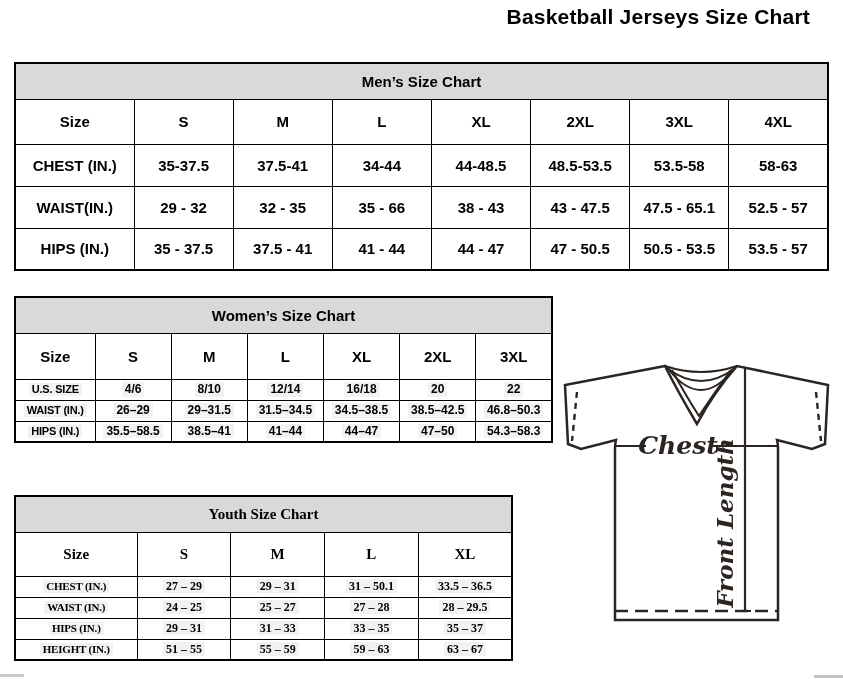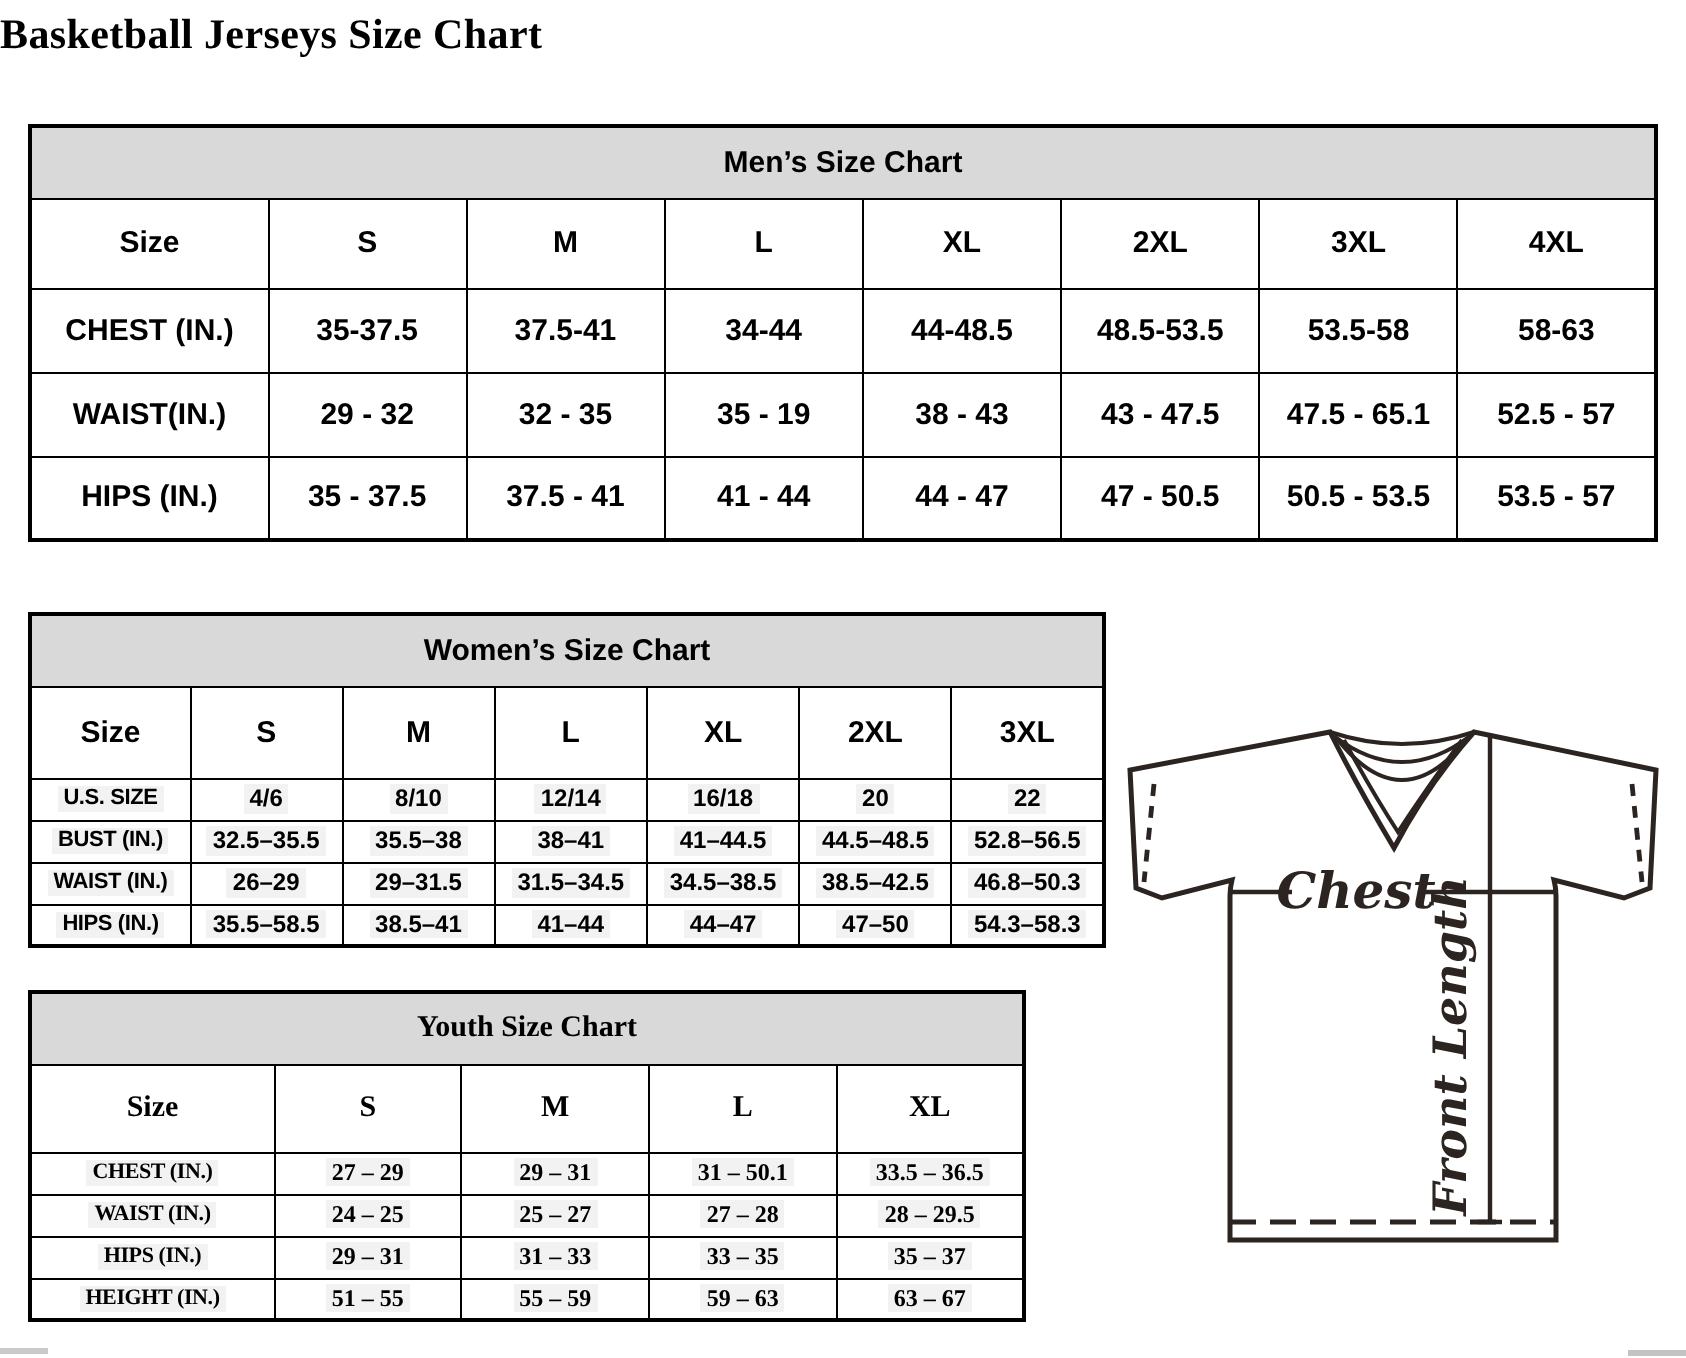--- a/index.html
+++ b/index.html
@@ -1,42 +1,42 @@
 <!DOCTYPE html>
 <html style="--c-band: #d9d9d9; --c-border: #000000; --c-highlight: #f2f2f2; --c-diagram_stroke: #2b2421;"><head>
 <meta charset="utf-8">
 <style>
   html,body{margin:0;padding:0;}
   body{
     width:843px;height:679px;position:relative;overflow:hidden;
     background:#fff;font-family:"Liberation Sans",sans-serif;color:#000;
   }
   .page-title{
-    position:absolute;left:0;top:5px;width:810px;text-align:left;
-    font-size:21px;font-weight:bold;letter-spacing:.2px;font-family:Liberation Serif, serif;
+    position:absolute;left:0;top:5px;width:810px;text-align:right;
+    font-size:21px;font-weight:bold;letter-spacing:.2px;
   }
   table.size-table{
     position:absolute;border-collapse:collapse;table-layout:fixed;
     border:2px solid var(--c-border,#000);background:#fff;
   }
   .size-table th,.size-table td{
     border:1px solid var(--c-border,#000);
     text-align:center;vertical-align:middle;
     font-weight:bold;padding:0;color:#000;
   }
   .size-table .band-row th{
     background:var(--c-band,#d9d9d9);font-size:15px;
   }
   #men{left:14px;top:62px;width:815px;font-size:15px;}
   #men col.label-col{width:119px;}
   #men .band-row{height:36px;}
   #men .head-row{height:45px;}
   #men .data-row{height:42px;}
 
-  #women{left:14px;top:306px;width:539px;}
+  #women{left:14px;top:296px;width:539px;}
   #women col.label-col{width:80px;}
   #women .band-row{height:36px;}
   #women .head-row{height:46px;font-size:15px;}
   #women .data-row{height:21px;font-size:12px;}
   #women .data-row th{font-size:11px;letter-spacing:-.2px;}
 
   #youth{left:14px;top:495px;width:499px;font-family:Liberation Serif, serif;}
   #youth col.label-col{width:122px;}
   #youth .band-row{height:36px;}
   #youth .head-row{height:44px;font-size:15px;}
@@ -95,21 +95,21 @@
         <td><span>34-44</span></td>
         <td><span>44-48.5</span></td>
         <td><span>48.5-53.5</span></td>
         <td><span>53.5-58</span></td>
         <td><span>58-63</span></td>
       </tr>
       <tr class="data-row">
         <th><span>WAIST(IN.)</span></th>
         <td><span>29 - 32</span></td>
         <td><span>32 - 35</span></td>
-        <td><span>35 - 19</span></td>
+        <td><span>35 - 66</span></td>
         <td><span>38 - 43</span></td>
         <td><span>43 - 47.5</span></td>
         <td><span>47.5 - 65.1</span></td>
         <td><span>52.5 - 57</span></td>
       </tr>
       <tr class="data-row">
         <th><span>HIPS (IN.)</span></th>
         <td><span>35 - 37.5</span></td>
         <td><span>37.5 - 41</span></td>
         <td><span>41 - 44</span></td>
@@ -149,29 +149,20 @@
       <tr class="data-row">
         <th><span class="hl">U.S. SIZE</span></th>
         <td><span class="hl">4/6</span></td>
         <td><span class="hl">8/10</span></td>
         <td><span class="hl">12/14</span></td>
         <td><span class="hl">16/18</span></td>
         <td><span class="hl">20</span></td>
         <td><span class="hl">22</span></td>
       </tr>
       <tr class="data-row">
-        <th><span class="hl">BUST (IN.)</span></th>
-        <td><span class="hl">32.5–35.5</span></td>
-        <td><span class="hl">35.5–38</span></td>
-        <td><span class="hl">38–41</span></td>
-        <td><span class="hl">41–44.5</span></td>
-        <td><span class="hl">44.5–48.5</span></td>
-        <td><span class="hl">52.8–56.5</span></td>
-      </tr>
-      <tr class="data-row">
         <th><span class="hl">WAIST (IN.)</span></th>
         <td><span class="hl">26–29</span></td>
         <td><span class="hl">29–31.5</span></td>
         <td><span class="hl">31.5–34.5</span></td>
         <td><span class="hl">34.5–38.5</span></td>
         <td><span class="hl">38.5–42.5</span></td>
         <td><span class="hl">46.8–50.3</span></td>
       </tr>
       <tr class="data-row">
         <th><span class="hl">HIPS (IN.)</span></th>

